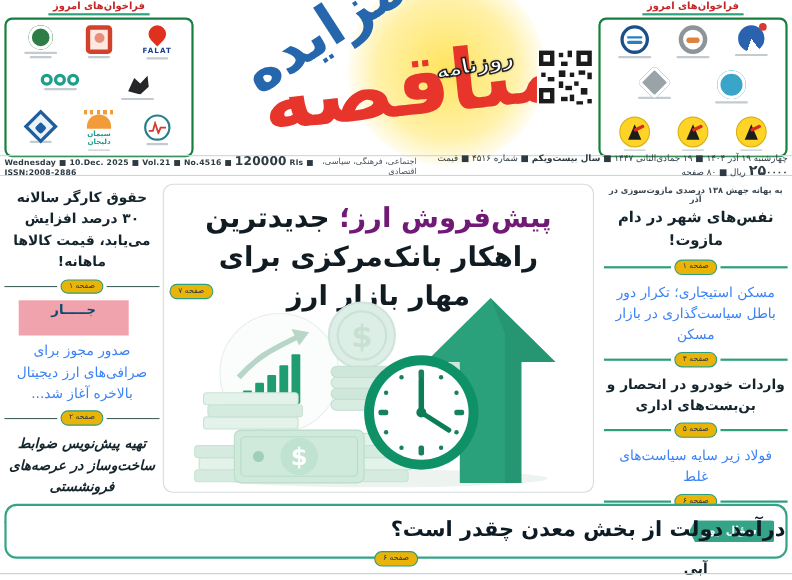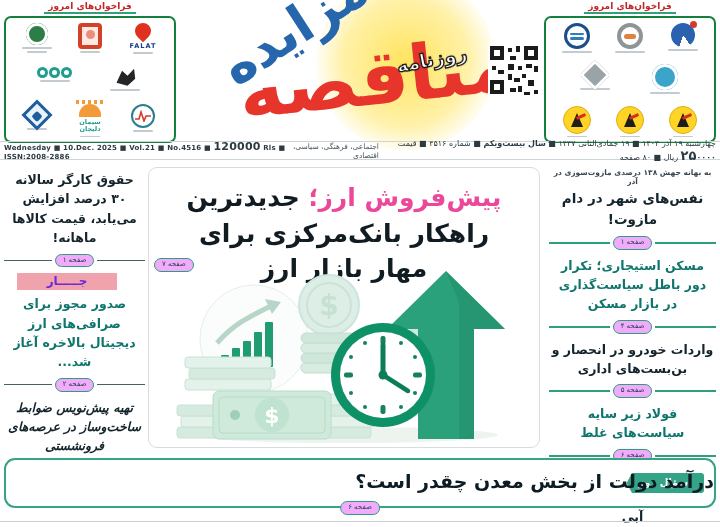--- a/index.html
+++ b/index.html
@@ -63,36 +63,36 @@
   .dl-en{direction:ltr;font-weight:bold;letter-spacing:.2px;}
   .dl-en .big{font-size:11px;font-weight:bold;}
   .dl-cat{direction:rtl;font-size:7.5px;color:#4a565c;}
   .dl-fa{direction:rtl;font-size:8px;}
   .dl-fa .b{font-weight:bold;}
   .dl-fa .price-big{font-size:13px;font-weight:bold;}
   
   .sep{display:flex;align-items:center;gap:3px;margin:6px 0;}
   .sep .ln{flex:1;height:1px;background:#44625e;}
   .sep.green .ln{background:#2f9e7c;height:2px;}
-  .badge{border:1px solid #2f9e7c;border-radius:8px;background:#f0abfc;color:#2c3a42;
+  .badge{border:1px solid #2f9e7c;border-radius:8px;background:#eab308;color:#2c3a42;
          font-size:7px;padding:1px 7px;white-space:nowrap;direction:rtl;line-height:1.4;}
   .col{position:absolute;direction:rtl;text-align:center;}
   .col-left{left:4px;top:166px;width:141px;}
   .col-right{left:549px;top:164px;width:167px;}
   .hl{font-size:12.5px;font-weight:bold;color:#14242c;line-height:1.55;margin:4px 2px;}
-  .hl.soft{font-weight:bold;color:#0f766e;}
+  .hl.soft{font-weight:normal;color:#3b82f6;}
   .kicker{font-size:7.5px;color:#394650;font-weight:bold;margin:4px 0 0;}
-  .pink-label{width:100px;height:17px;background:#f0a3ac;color:#6d28d9;font-weight:bold;font-size:12px;
+  .pink-label{width:100px;height:32px;background:#f0a3ac;color:#0c4a6e;font-weight:bold;font-size:12px;
               line-height:17px;text-align:center;margin:2px 28px 2px 12px;letter-spacing:1px;}
   
   .lead-box{position:absolute;left:148px;top:167px;width:392px;height:281px;border:1px solid #d8dcde;
             border-radius:9px;background:#fff;}
   .lead-headline{direction:rtl;text-align:center;font-size:25px;font-weight:bold;line-height:1.42;
                  padding:12px 18px 0;color:#101b22;}
-  .lead-headline .g{color:#ec4899;}
+  .lead-headline .g{color:#701a75;}
   .lead-badge{position:absolute;left:5px;top:90px;}
   .illus{position:absolute;left:2px;bottom:2px;}
   
   .bottom-strip{position:absolute;left:4px;top:458px;width:712px;height:50px;border:2px solid #35a385;
                 border-radius:11px;background:#fff;}
   .bs-label{position:absolute;right:10px;top:13px;background:#35a385;color:#fff;font-size:10px;
             padding:4px 16px 5px 12px;direction:rtl;font-weight:bold;
             clip-path:polygon(100% 0,100% 100%,7% 100%,0 50%,7% 0);border-radius:3px;}
   .bs-headline{position:absolute;left:0;right:0;top:10px;text-align:right;direction:rtl;
                font-size:19px;font-weight:bold;color:#0d1b24;}

